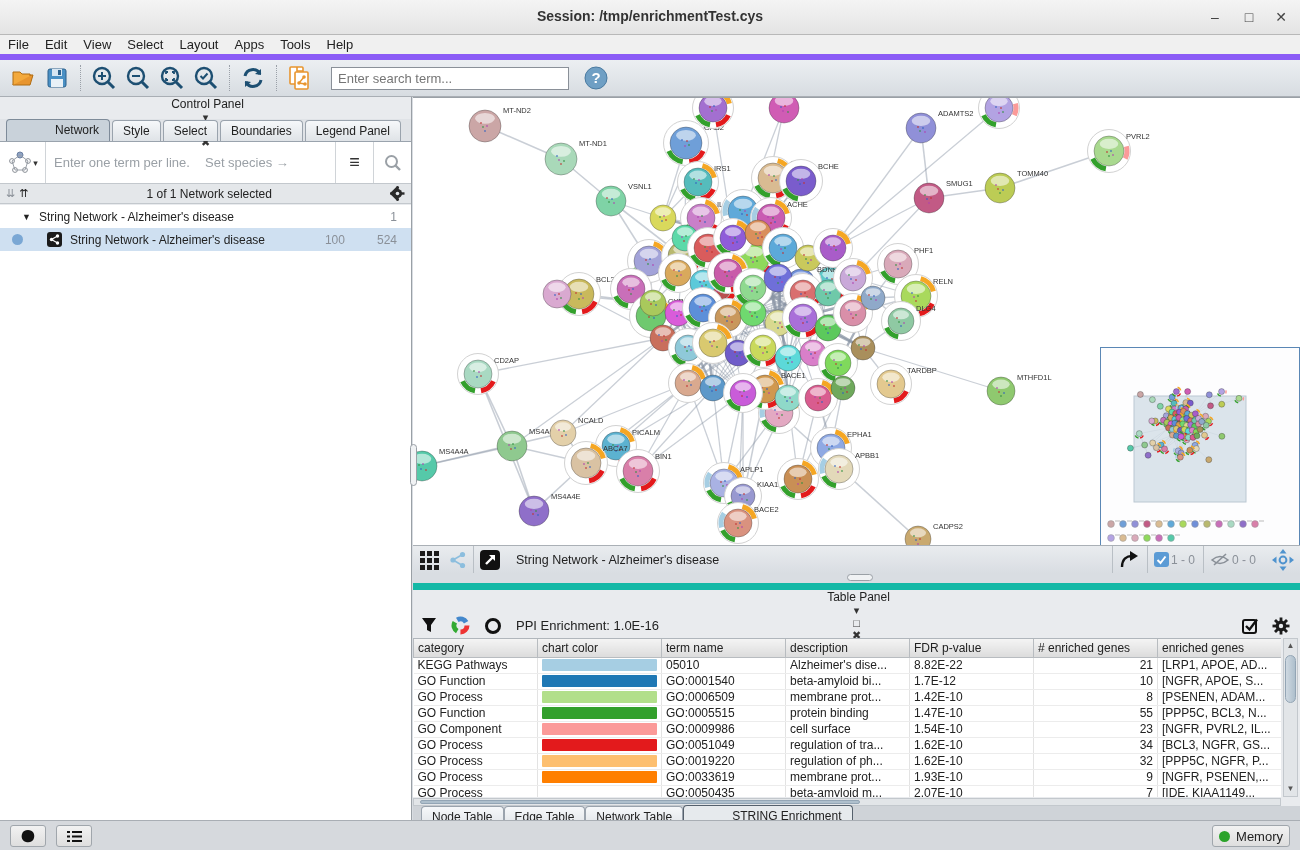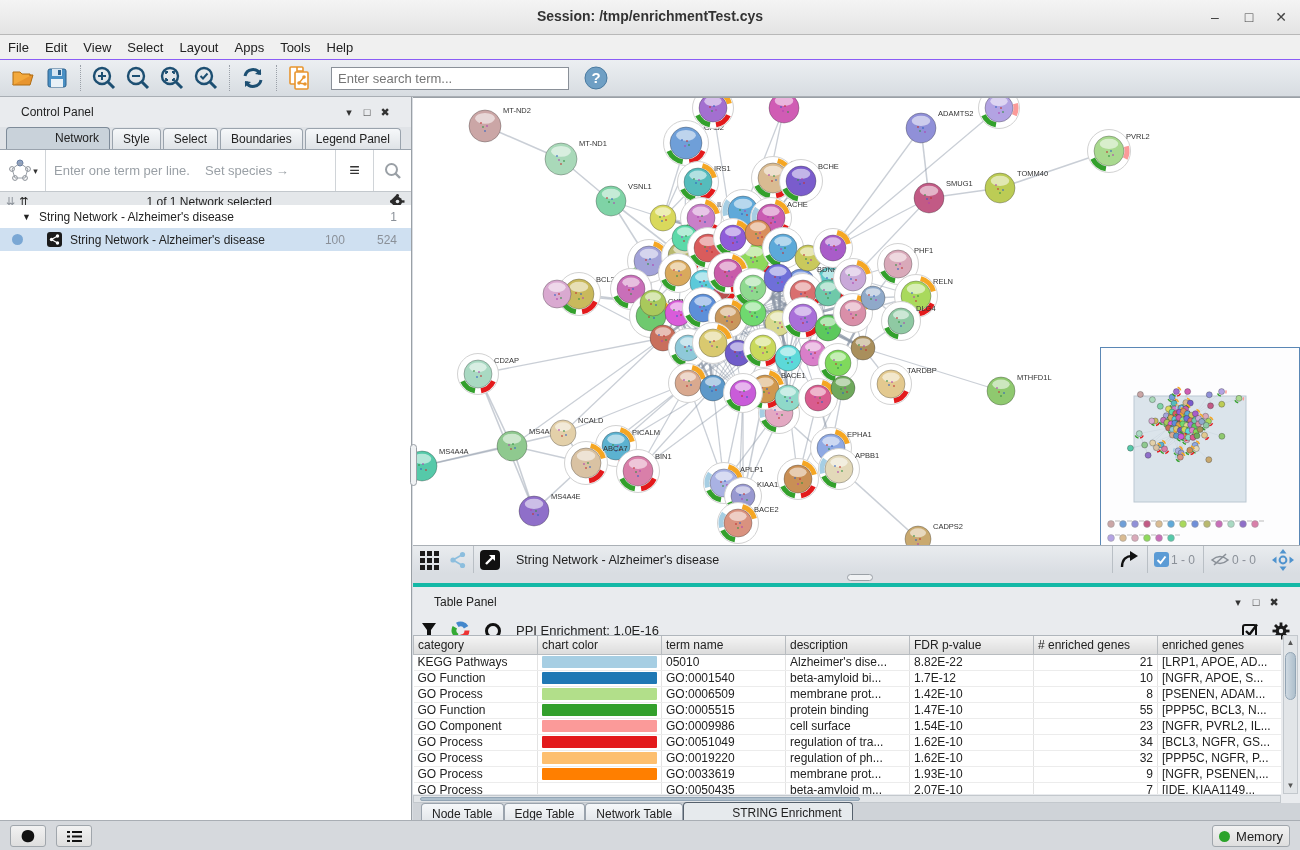--- a/index.html
+++ b/index.html
@@ -10,21 +10,21 @@
   
   #titlebar { position:absolute; left:0; top:0; width:1300px; height:35px;
     background:linear-gradient(#f4f4f4,#e4e4e4); border-bottom:1px solid #b8b8b8; }
   #titlebar .title { position:absolute; left:0; right:0; top:8px; text-align:center;
     font-size:14px; font-weight:bold; color:#333; }
   .winbtn { position:absolute; top:6px; width:26px; height:22px; text-align:center;
     line-height:22px; font-size:14px; color:#444; cursor:default; }
 
   
   #menubar { position:absolute; left:0; top:35px; width:1300px; height:25px;
-    background:#f0f0f0; border-bottom:1px solid #8b5cf6; display:flex; align-items:center; }
+    background:#f0f0f0; border-bottom:6px solid #8b5cf6; display:flex; align-items:center; }
   .menu-item { padding:3px 8px; font-size:13px; color:#222; }
 
   
   #toolbar { position:absolute; left:0; top:60px; width:1300px; height:37px;
     background:linear-gradient(#eceff2,#d7dce1); border-bottom:1px solid #a9aeb4;
     display:flex; align-items:center; }
   .tb-sep { width:1px; height:26px; margin:0 6px;
     border-left:1px dotted #9aa0a8; }
   .tb-btn { width:34px; height:30px; display:flex; align-items:center;
     justify-content:center; }
@@ -36,27 +36,27 @@
   #control-panel { position:absolute; left:0; top:97px; width:412px; height:723px;
     background:#e9ebee; border-right:1px solid #9aa0a6; }
   #canvas-area { position:absolute; left:413px; top:97px; width:887px; height:448px;
     background:#ffffff; border-top:1px solid #9aa0a6; }
   #net-toolbar { position:absolute; left:413px; top:545px; width:887px; height:28px;
     background:linear-gradient(#e9ecef,#d9dde2); border-top:1px solid #aab0b6;
     display:flex; align-items:center; }
   #h-splitter { position:absolute; left:413px; top:573px; width:887px; height:10px;
     background:#d9dde2; }
   #table-panel { position:absolute; left:413px; top:583px; width:887px; height:237px;
-    background:#e9ebee; border-top:4px solid #14b8a6; }
+    background:#e9ebee; border-top:7px solid #14b8a6; }
   #statusbar { position:absolute; left:0; top:820px; width:1300px; height:30px;
     background:#d6d9dd; border-top:1px solid #a9aeb4; }
 
   
-  .panel-head { height:30px; display:flex; align-items:center; padding:0 17px;
-    font-size:12px; color:#222; }
+  .panel-head { height:22px; display:flex; align-items:center; padding:0 6px;
+    font-size:12px; color:#222;flex-direction:column; }
   .panel-head .ph-title { flex:1; padding-left:4px; }
   .ph-btn { width:18px; text-align:center; font-size:11px; color:#333; }
   .tabs-row { display:flex; align-items:flex-end; height:23px; padding-left:6px;
     border-bottom:1px solid #9aa3ad; background:#e0e3e7; }
   .tab { border:1px solid #9aa3ad; border-bottom:none; border-radius:4px 4px 0 0;
     padding:3px 10px 3px; margin-right:2px; font-size:12px;
     background:linear-gradient(#f6f8fa,#dfe3e7); color:#222; }
   .tab.active { background:#c9d2da; border-color:#7e8b99; padding-bottom:4px;padding-left:48px; }
 
   #string-search { height:42px; background:#fff; border-bottom:1px solid #c3c8cd;

